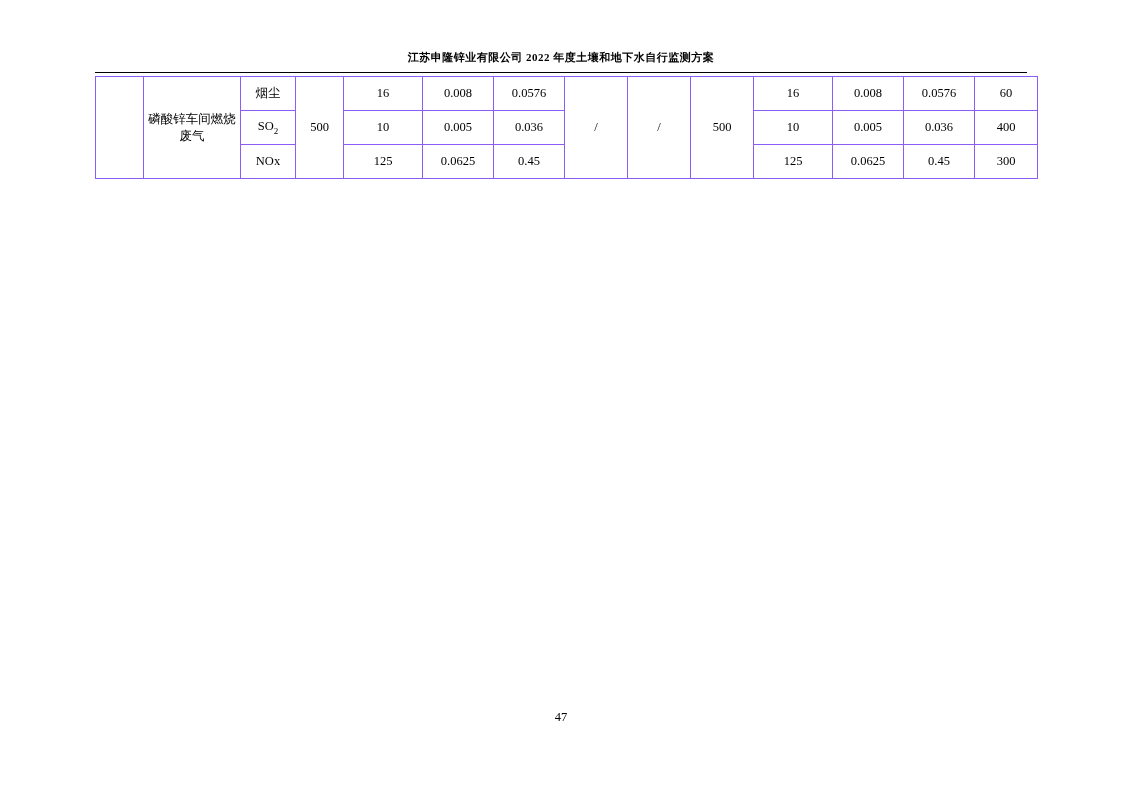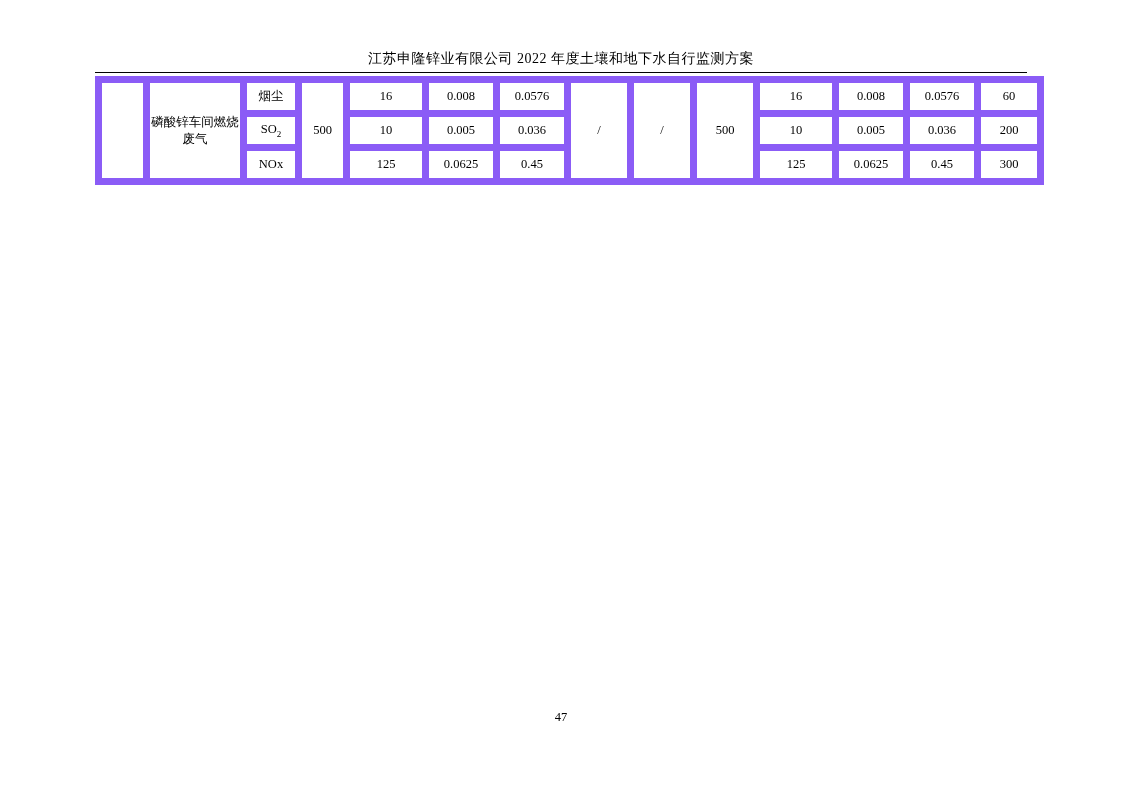--- a/index.html
+++ b/index.html
@@ -20,22 +20,22 @@
     width: 1122px;
     height: 794px;
     box-sizing: border-box;
   }
   .header-line {
     position: absolute;
     top: 50px;
     left: 95px;
     width: 932px;
     text-align: center;
-    font-size: 14px;
-    font-weight: normal;
+    font-size: 11px;
+    font-weight: bold;
     letter-spacing: 0.5px;
     font-family: "Liberation Serif", "DejaVu Serif", serif;
   }
   .header-rule {
     position: absolute;
     top: 72px;
     left: 95px;
     width: 932px;
     border-top: 1px solid #000;
   }
@@ -44,21 +44,21 @@
     top: 76px;
     left: 95px;
     width: 932px;
   }
   table.data {
     border-collapse: collapse;
     width: 932px;
     table-layout: fixed;
   }
   table.data td {
-    border: 7px solid #8b5cf6;
+    border: 1px solid #8b5cf6;
     text-align: center;
     vertical-align: middle;
     font-size: 12.5px;
     line-height: 1.35;
     padding: 2px 1px;
     font-family: "Liberation Serif", "DejaVu Serif", serif;
     word-wrap: break-word;
     overflow-wrap: break-word;
   }
   td.blank-left {
@@ -128,21 +128,21 @@
       </tr>
 
       <tr class="r-h">
         <td class="sub"><span>SO</span><sub>2</sub></td>
         <td>10</td>
         <td>0.005</td>
         <td>0.036</td>
         <td>10</td>
         <td>0.005</td>
         <td>0.036</td>
-        <td>200</td>
+        <td>400</td>
       </tr>
 
       <tr class="r-h">
         <td>NOx</td>
         <td>125</td>
         <td>0.0625</td>
         <td>0.45</td>
         <td>125</td>
         <td>0.0625</td>
         <td>0.45</td>

